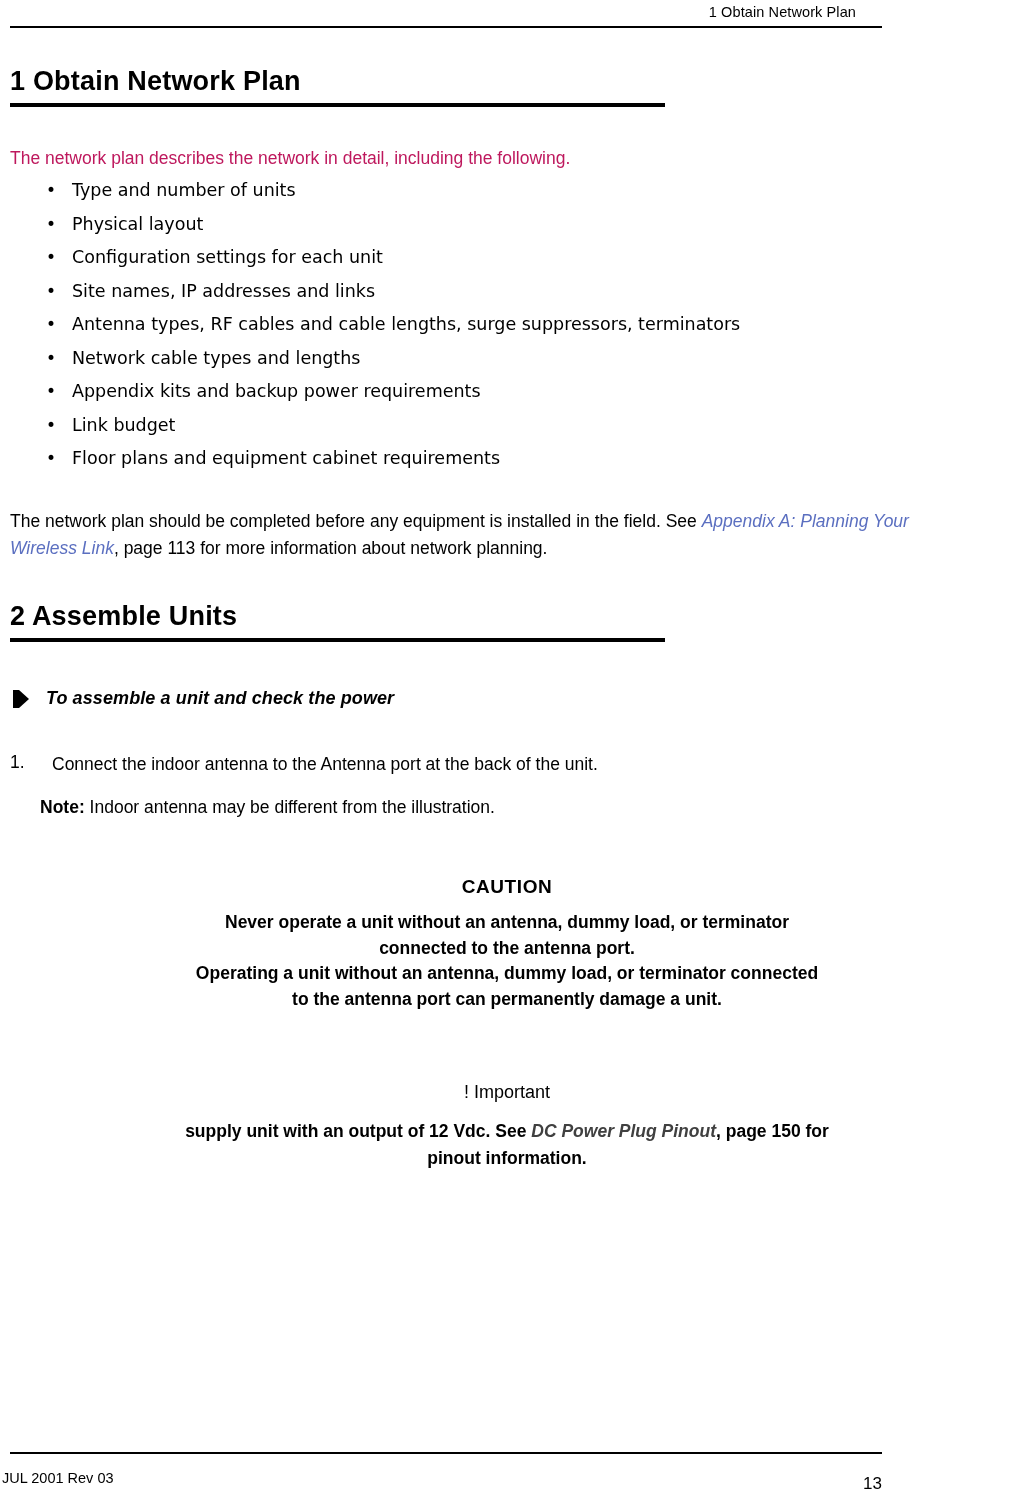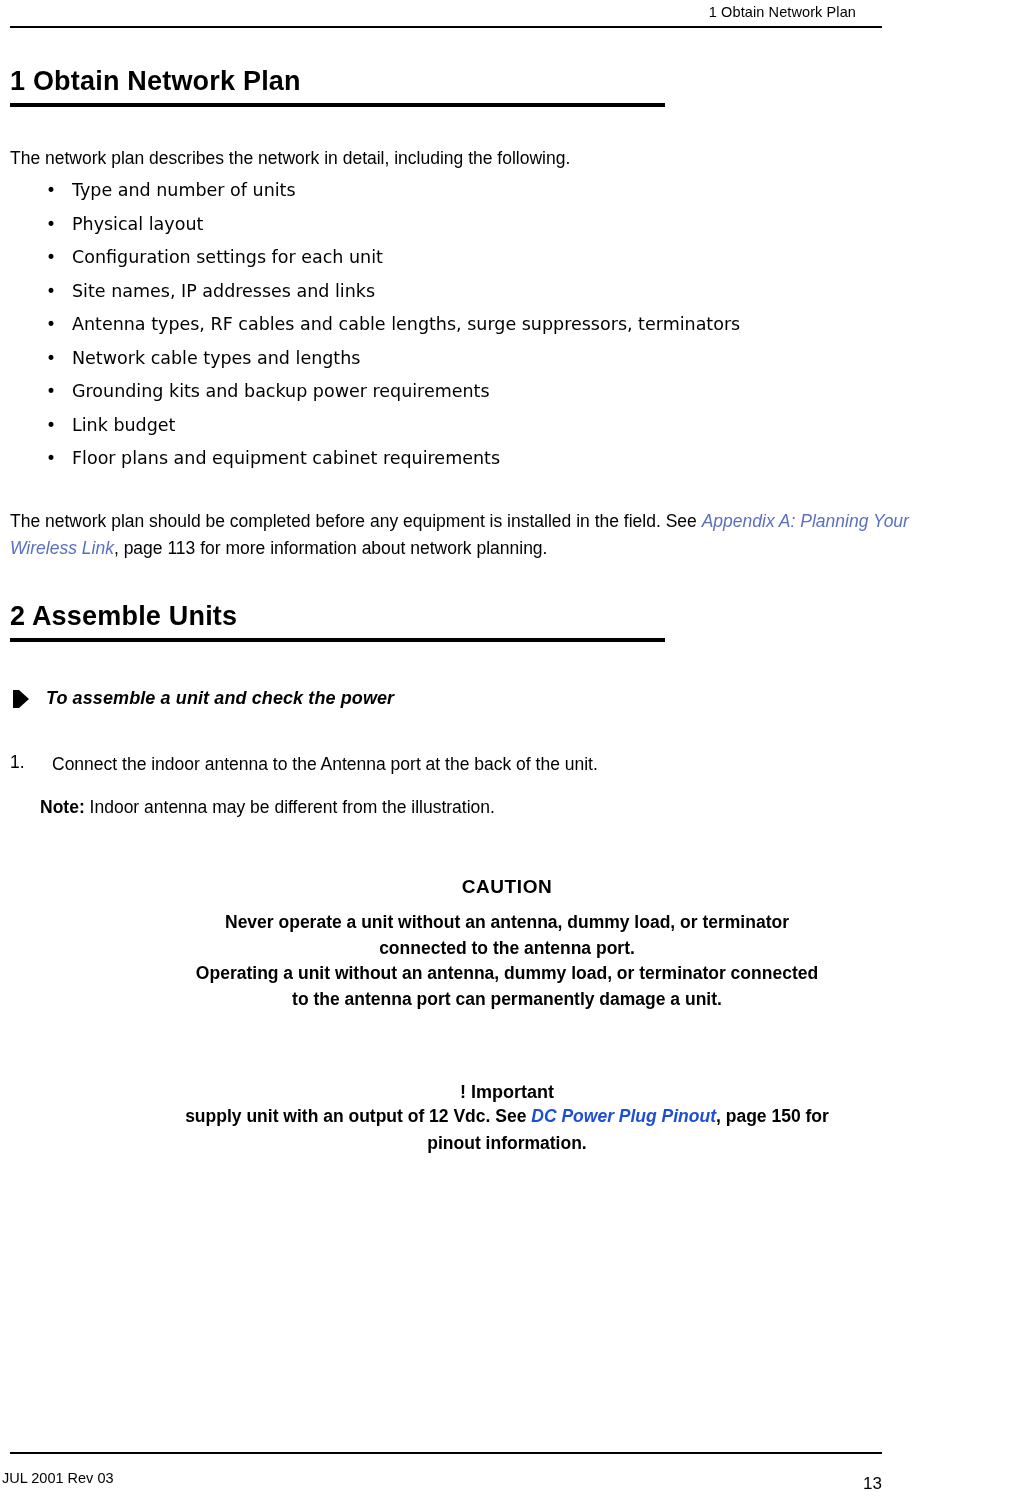--- a/index.html
+++ b/index.html
@@ -59,21 +59,21 @@
     margin-top: 6px;
   }
   .sec1 { position: absolute; top: 66px; left: 10px; }
   .sec2 { position: absolute; top: 601px; left: 10px; }
 
   
   .body-text {
     font-family: "Liberation Sans", sans-serif;
     font-size: 17.5px;
     line-height: 25px;
-    color: #000000;
+    color: #be185d;
   }
   .para-intro {
     position: absolute;
     top: 146px;
     left: 10px;
     width: 950px;
   }
   .bullets {
     position: absolute;
     top: 178px;
@@ -185,30 +185,31 @@
   
   .important {
     position: absolute;
     top: 1082px;
     left: 100px;
     width: 814px;
     text-align: center;
     font-family: "Liberation Sans", sans-serif;
   }
   .important-title {
-    font-weight: bold;
+    font-weight: normal;
     font-size: 18px;
+    margin-bottom: 15px;
   }
   .important-body {
     font-weight: bold;
     font-size: 17.5px;
     line-height: 27px;
   }
   .important-body .xref {
-    color: #1d4ed8;
+    color: #404040;
     font-style: italic;
     font-weight: bold;
   }
 
   
   .footer-rule {
     position: absolute;
     bottom: 46px;
     left: 10px;
     right: 10px;
@@ -265,21 +266,21 @@
     <div class="bullet">
       <span class="bullet-dot">•</span>
       <span class="bullet-txt">Antenna types, RF cables and cable lengths, surge suppressors, terminators</span>
     </div>
     <div class="bullet">
       <span class="bullet-dot">•</span>
       <span class="bullet-txt">Network cable types and lengths</span>
     </div>
     <div class="bullet">
       <span class="bullet-dot">•</span>
-      <span class="bullet-txt">Grounding kits and backup power requirements</span>
+      <span class="bullet-txt">Appendix kits and backup power requirements</span>
     </div>
     <div class="bullet">
       <span class="bullet-dot">•</span>
       <span class="bullet-txt">Link budget</span>
     </div>
     <div class="bullet">
       <span class="bullet-dot">•</span>
       <span class="bullet-txt">Floor plans and equipment cabinet requirements</span>
     </div>
   </div>

